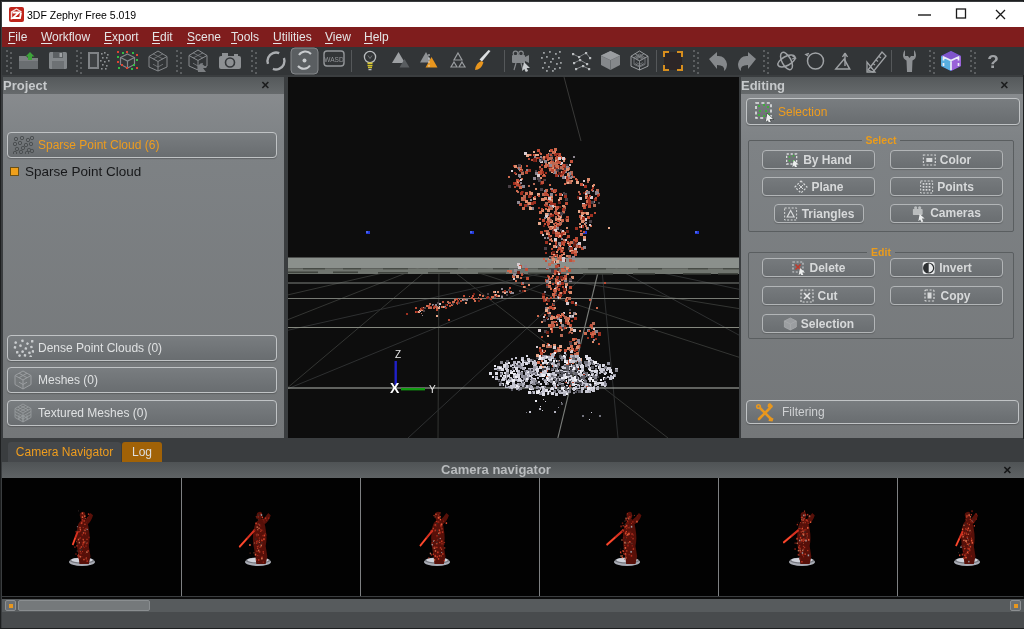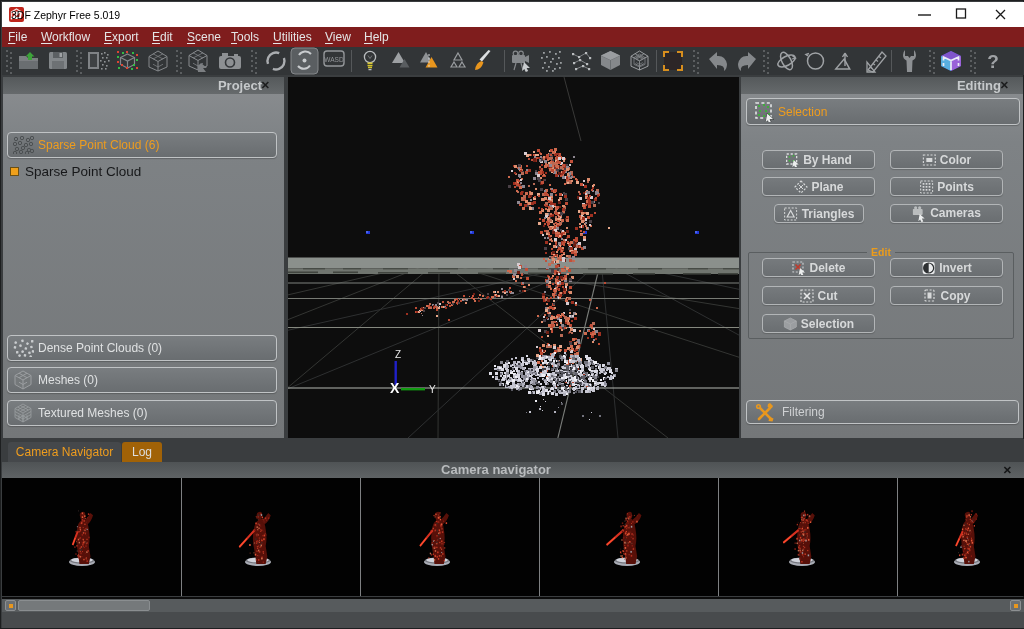--- a/index.html
+++ b/index.html
@@ -1,32 +1,32 @@
 <!DOCTYPE html>
 <html><head><meta charset="utf-8"><style>
 
 *{margin:0;padding:0;box-sizing:border-box;}
 html,body{width:1024px;height:629px;overflow:hidden;background:#3a3d3f;
  font-family:"Liberation Sans",sans-serif;}
 #win{position:absolute;left:0;top:0;width:1024px;height:629px;border:1px solid #1d1f20;}
 
 #title{position:absolute;left:1px;top:1px;width:1022px;height:25px;background:#fff;}
-#title .txt{position:absolute;left:9px;top:7px;font-size:10.5px;color:#000;}
+#title .txt{position:absolute;left:25px;top:7px;font-size:10.5px;color:#000;}
 #title svg.logo{position:absolute;left:7px;top:5px;}
 #winbtns{position:absolute;right:0;top:0;height:25px;}
 
 #menu{position:absolute;left:1px;top:26px;width:1022px;height:20px;background:#7f1d1d;
  color:#e4e5e6;font-size:12px;}
 #menu span{position:absolute;top:3px;}
 #menu u{text-decoration-thickness:1px;text-underline-offset:2px;}
 
 #tools{position:absolute;left:1px;top:46px;width:1022px;height:28px;background:#323537;}
 .panel{position:absolute;background:linear-gradient(180deg,#8b8e91 0%,#7e8285 18%,#747779 100%);}
 .phbar{position:absolute;left:0;top:0;width:100%;height:17px;background:linear-gradient(#55595b,#666a6c);}
-.phead{position:absolute;left:16px;top:1px;width:calc(100% - 38px);text-align:right;font-size:13px;
+.phead{position:absolute;left:0;top:1px;width:calc(100% - 38px);text-align:left;font-size:13px;
  font-weight:bold;color:#c6c9cb;height:18px;}
 .pclose{position:absolute;top:3px;font-size:11px;font-weight:bold;color:#1b1c1d;line-height:11px;z-index:3;}
 .gbtn{position:absolute;background:linear-gradient(#797d80,#696d70);border:1px solid #c0c3c5;
  border-radius:4px;color:#dfe1e2;font-size:12px;box-shadow:0 1px 1px rgba(0,0,0,.22);}
 .gbtn .lbl{position:absolute;left:30px;top:50%;transform:translateY(-50%);white-space:nowrap;}
 .gbtn svg.ic{position:absolute;left:5px;top:50%;transform:translateY(-50%);}
 fieldset.grp{position:absolute;border:1px solid #5a5e60;border-radius:2px;}
 fieldset.grp legend{margin:0 auto;padding:0 4px;color:#eb9c1b;font-size:10.5px;font-weight:bold;}
 .sbtn{position:absolute;background:linear-gradient(#767a7d,#6a6e71);border:1px solid #b2b5b7;
  border-radius:4px;color:#d7d9da;font-size:12px;text-align:center;box-shadow:0 1px 1px rgba(0,0,0,.18);}
@@ -2490,20 +2490,23 @@
             <rect x="12" y="4" width="2" height="2" fill="#3fae3c"></rect>
             <rect x="4" y="8" width="2" height="2" fill="#3fae3c"></rect>
             <rect x="10" y="8" width="2" height="2" fill="#3fae3c"></rect>
             <rect x="13" y="11" width="2" height="2" fill="#3fae3c"></rect>
             <rect x="3" y="12" width="2" height="2" fill="#3fae3c"></rect>
             <rect x="8" y="13" width="2" height="2" fill="#3fae3c"></rect>
             <path d="M12 11 l7 6.5 h-4 l2 4 -2.6 1 -1.8 -3.8 -2.6 2.6 z" fill="#eceeee" stroke="#3a3d3f" stroke-width="0.7"></path>
           </svg></span>
         <span class="lbl" style="color:#ef9d1e;left:31px">Selection</span>
       </div>
+<fieldset class="grp" style="left:7px;top:57px;width:266px;height:98px">
+        <legend>Select</legend>
+      </fieldset>
 <div class="sbtn" style="left:21px;top:73px;width:113px;height:19px">
         <span class="in"><svg width="14" height="14" viewBox="0 0 14 14" style="flex:none">
             <rect x="1" y="1" width="10" height="10" fill="none" stroke="#dcdedf" stroke-width="1.3" stroke-dasharray="2.2 1.8"></rect>
             <rect x="3" y="3" width="1.6" height="1.6" fill="#3fae3c"></rect>
             <rect x="7" y="2" width="1.6" height="1.6" fill="#3fae3c"></rect>
             <rect x="3" y="7" width="1.6" height="1.6" fill="#3fae3c"></rect>
             <rect x="7" y="7" width="1.6" height="1.6" fill="#3fae3c"></rect>
             <path d="M8 7 l5 4.6 h-2.8 l1.4 2.8 -1.8.7 -1.3-2.7 -1.8 1.8 z" fill="#eceeee"></path>
           </svg>By Hand</span>
       </div>

